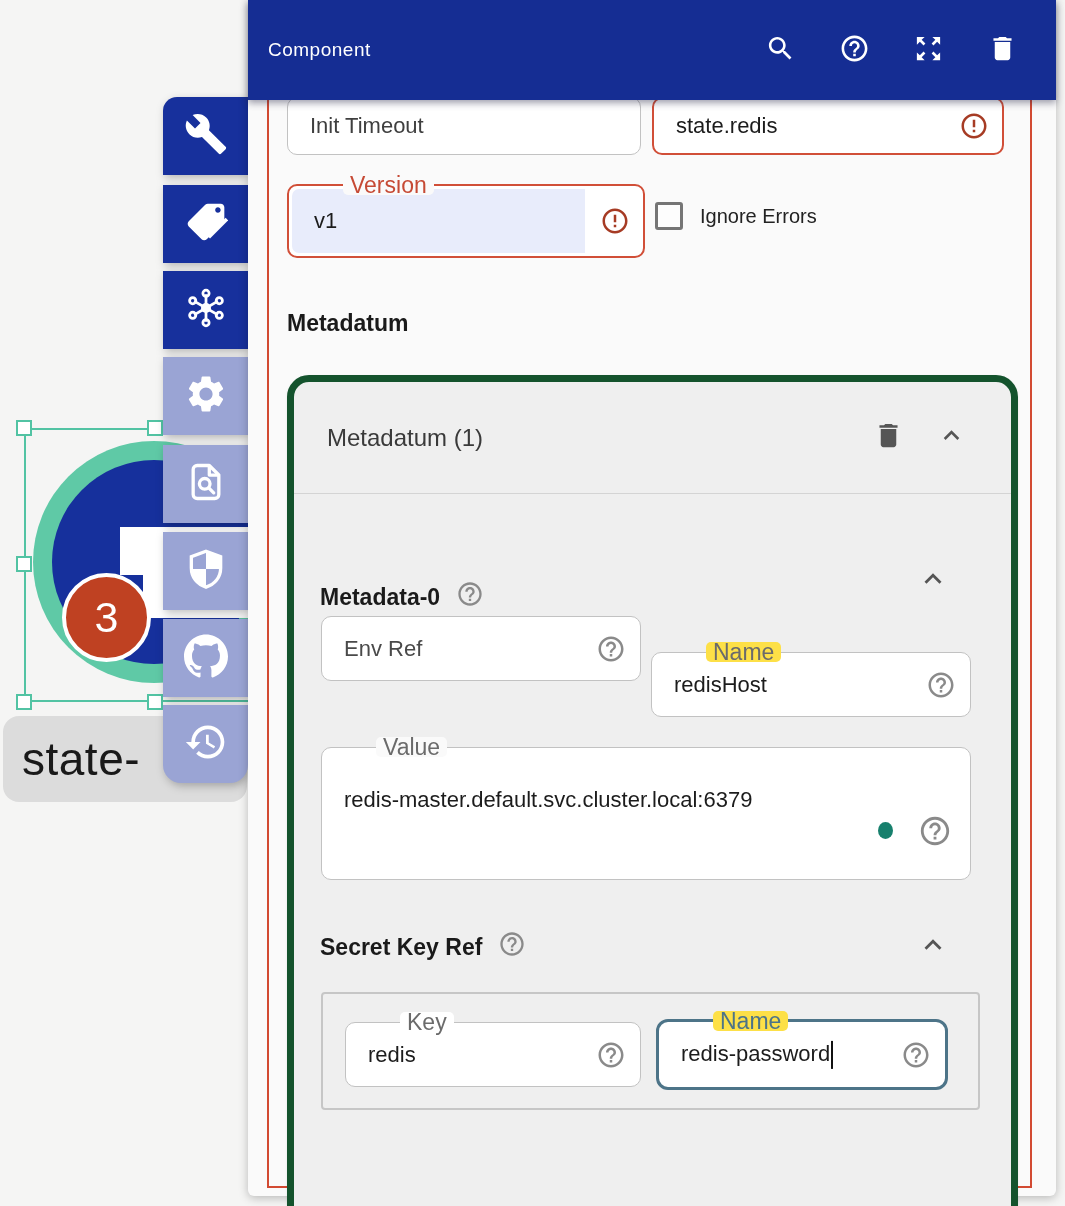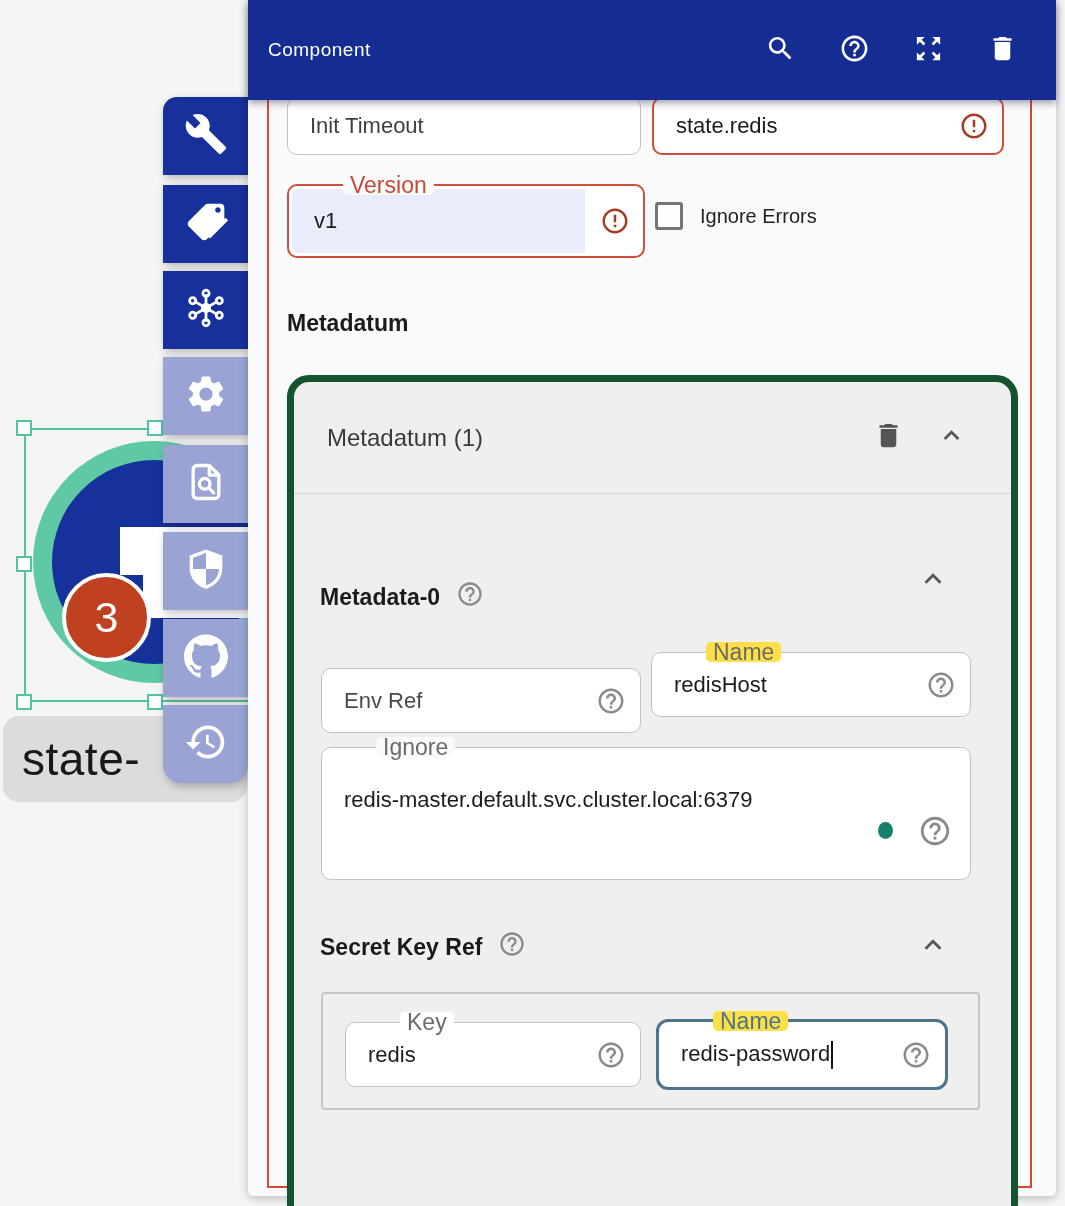--- a/index.html
+++ b/index.html
@@ -89,21 +89,21 @@
   .card { left:39px; top:375px; width:731px; height:884px; background:#efefef;
     border:7px solid #14532d; border-radius:22px; box-shadow:0 1px 3px rgba(0,0,0,.08); }
   .card-head { position:absolute; left:0; top:0; width:100%; height:112px;
     border-bottom:1px solid #d4d4d4; display:flex; align-items:center; }
   .card-title { font-size:24px; color:#3a3a3a; margin-left:33px; }
   .card-actions { margin-left:auto; margin-right:44px; display:flex; gap:32px; align-items:center; }
   .card-actions svg { width:31px; height:31px; cursor:pointer; }
 
   .sub-head0 { left:72px; top:564px;margin-top:16px; }   
   .chev-abs { position:absolute; width:34px; height:34px; cursor:pointer; }
-  .f-env  { left:73px; top:668px; width:320px; height:65px; }
+  .f-env  { left:73px; top:616px; width:320px; height:65px; }
   .f-name1{ left:403px; top:652px; width:320px; height:65px; }
   .f-value{ left:73px; top:747px; width:650px; height:133px; }
   .f-value .val { top:39px; transform:none; }
   .tealdot { position:absolute; left:556px; top:74px; width:15px; height:17px;
     border-radius:50%; background:#17806d; }
   .f-value .help-ic { right:18px; top:66px; transform:none; width:34px; height:34px; }
 
   .sec-secret { left:72px; top:930px; }
   .subbox { left:73px; top:992px; width:659px; height:118px;
     border:2px solid #c6c6c6; border-radius:4px; }
@@ -279,21 +279,21 @@
     </div>
     <div class="field f-name1">
       <div class="notch chipwhite">Name</div>
       <div class="val">redisHost</div>
       <span class="help-ic"><svg viewBox="0 0 24 24">
             <path fill="#8a8a8a" d="M11 18h2v-2h-2v2zm1-16C6.48 2 2 6.48 2 12s4.48 10 10 10 10-4.48 10-10S17.52 2 12 2zm0 18c-4.41 0-8-3.59-8-8s3.59-8 8-8 8 3.59 8 8-3.59 8-8 8zm0-14c-2.21 0-4 1.79-4 4h2c0-1.1.9-2 2-2s2 .9 2 2c0 2-3 1.75-3 5h2c0-2.25 3-2.5 3-5 0-2.21-1.79-4-4-4z"></path>
           </svg></span>
     </div>
 
     <div class="field f-value">
-      <div class="notch">Ignore</div>
+      <div class="notch">Value</div>
       <div class="val">redis-master.default.svc.cluster.local:6379</div>
       <div class="tealdot"></div>
       <span class="help-ic"><svg viewBox="0 0 24 24">
             <path fill="#8a8a8a" d="M11 18h2v-2h-2v2zm1-16C6.48 2 2 6.48 2 12s4.48 10 10 10 10-4.48 10-10S17.52 2 12 2zm0 18c-4.41 0-8-3.59-8-8s3.59-8 8-8 8 3.59 8 8-3.59 8-8 8zm0-14c-2.21 0-4 1.79-4 4h2c0-1.1.9-2 2-2s2 .9 2 2c0 2-3 1.75-3 5h2c0-2.25 3-2.5 3-5 0-2.21-1.79-4-4-4z"></path>
           </svg></span>
     </div>
 
     <div class="sec-head sec-secret">
       <span>Secret Key Ref</span>
       <span><svg viewBox="0 0 24 24">

